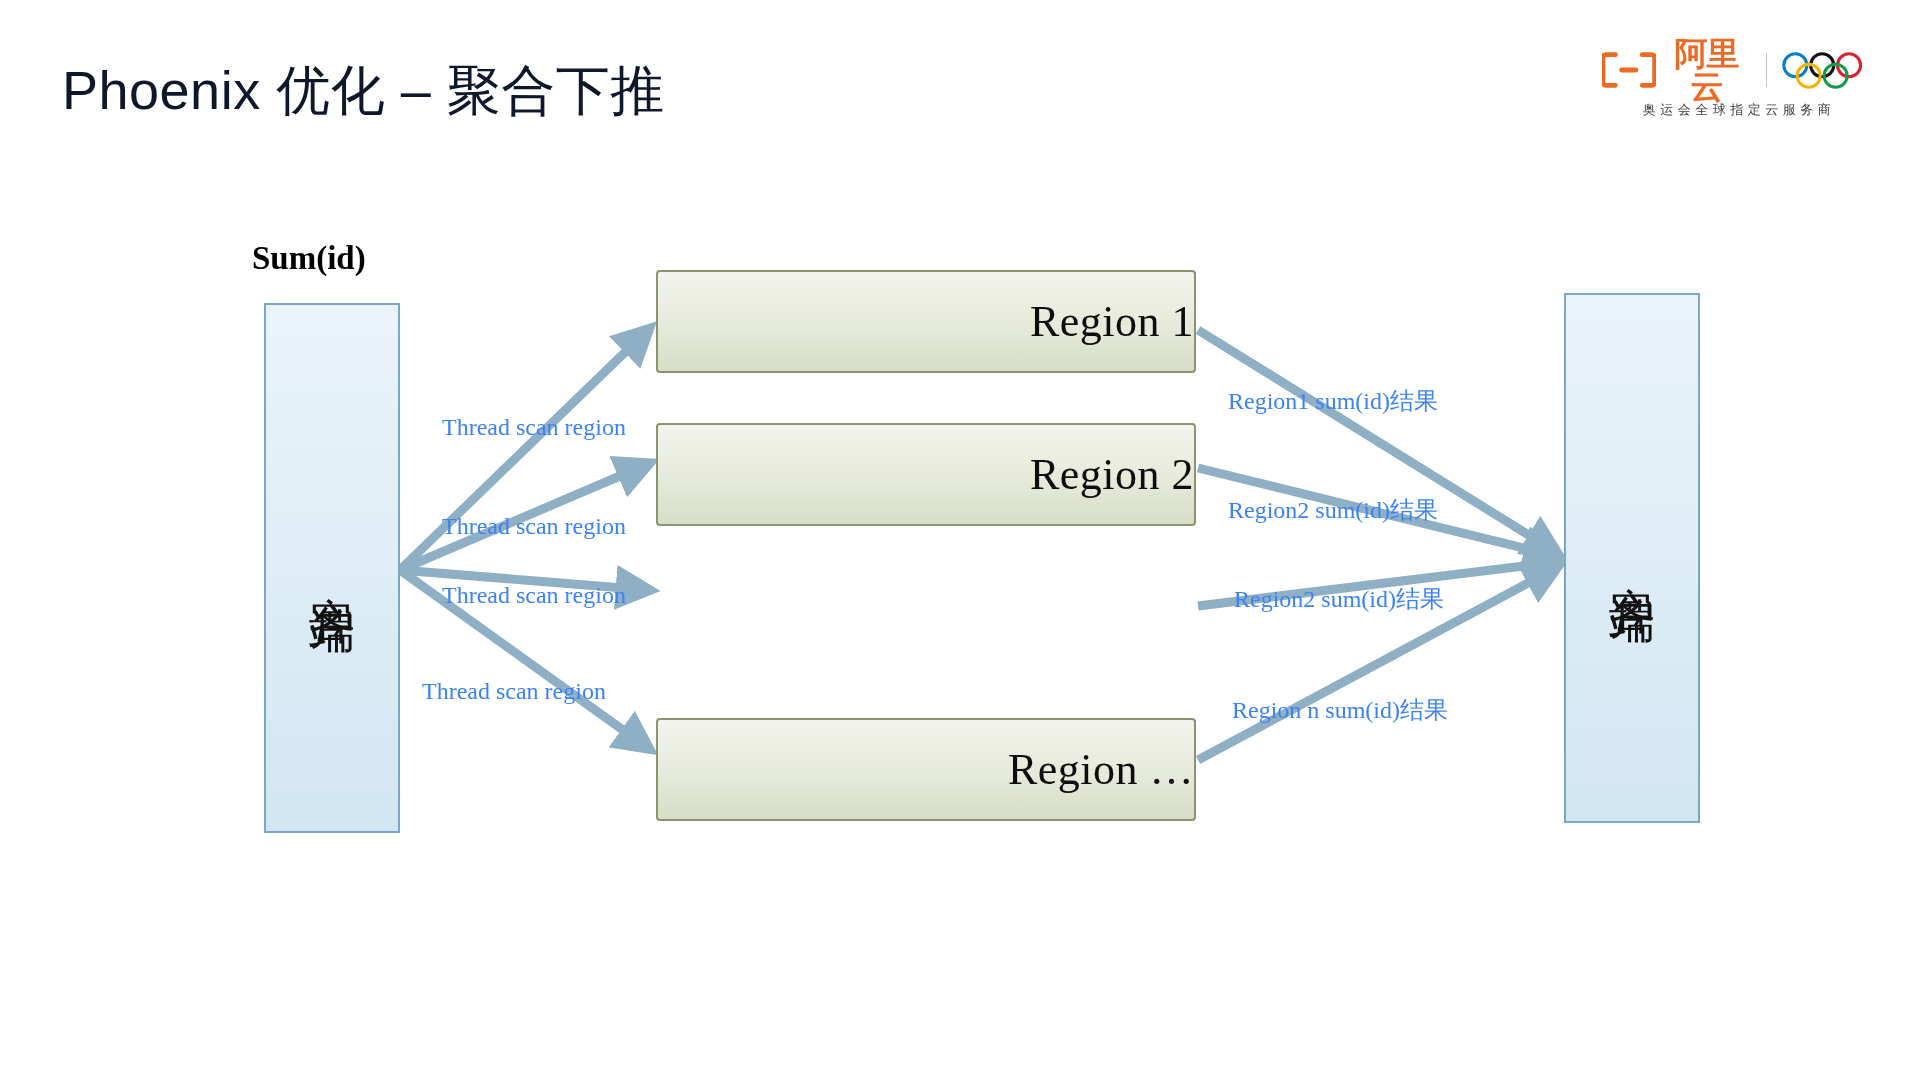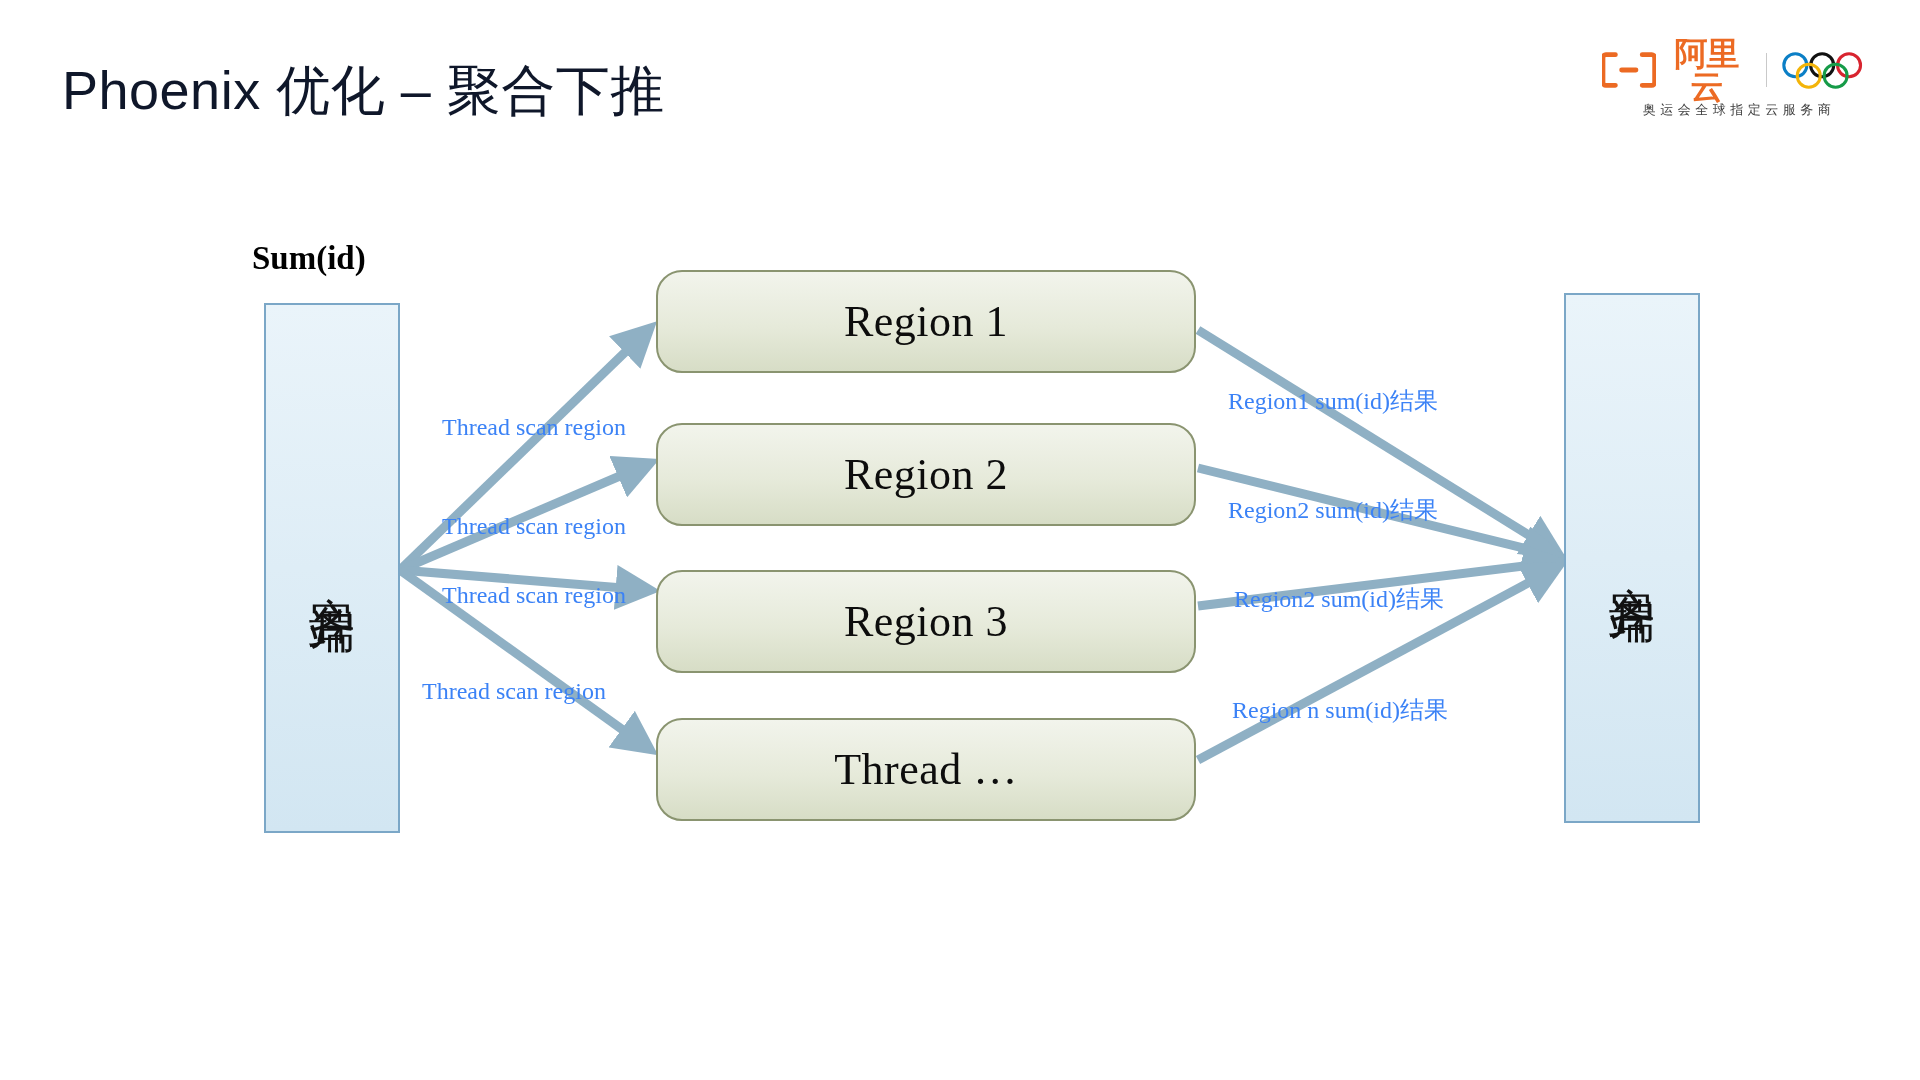--- a/index.html
+++ b/index.html
@@ -129,26 +129,26 @@
     white-space: nowrap;
   }
 
   
   .region-box {
     position: absolute;
     left: 648px;
     width: 540px;
     height: 103px;
     border: 2px solid #8a9470;
-    border-radius: 26px;
+    border-radius: 4px;
     background: linear-gradient(to bottom, #f2f4ec 0%, #e6eada 55%, #d7ddc6 100%);
     box-sizing: border-box;
     display: flex;
     align-items: center;
-    justify-content: center;
+    justify-content: flex-end;
   }
   .region-label {
     font-family: "Liberation Serif", serif;
     font-size: 44px;
     color: #0d0d0d;
     letter-spacing: 0.5px;
   }
 
   
   .edge-label {
@@ -219,25 +219,22 @@
   <div class="client-box" id="client-right">
     <span class="client-label">客户端</span>
   </div>
 
   <div class="region-box" style="top:270px">
     <span class="region-label">Region 1</span>
   </div>
   <div class="region-box" style="top:423px">
     <span class="region-label">Region 2</span>
   </div>
-  <div class="region-box" style="top:570px">
-    <span class="region-label">Region 3</span>
-  </div>
   <div class="region-box" style="top:718px">
-    <span class="region-label">Thread …</span>
+    <span class="region-label">Region …</span>
   </div>
 
   <div class="edge-label" style="left:434px; top:414px">Thread scan region</div>
   <div class="edge-label" style="left:434px; top:513px">Thread scan region</div>
   <div class="edge-label" style="left:434px; top:582px">Thread scan region</div>
   <div class="edge-label" style="left:414px; top:678px">Thread scan region</div>
 
   <div class="edge-label" style="left:1220px; top:385px">Region1 sum(id)结果</div>
   <div class="edge-label" style="left:1220px; top:494px">Region2 sum(id)结果</div>
   <div class="edge-label" style="left:1226px; top:583px">Region2 sum(id)结果</div>

